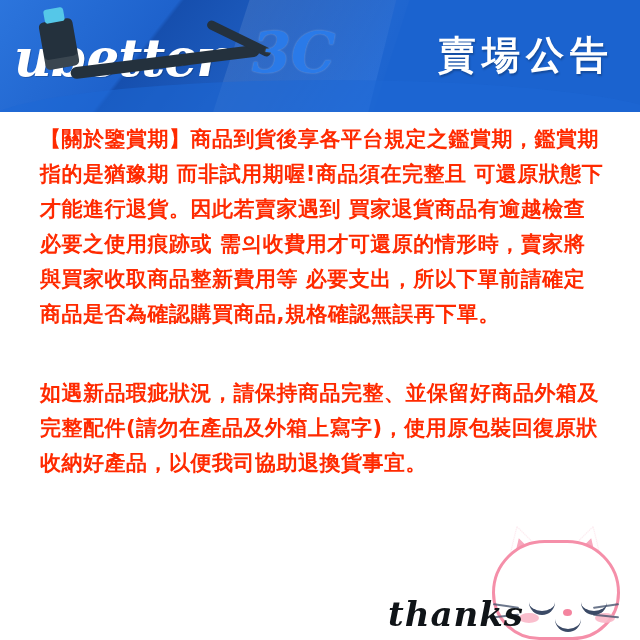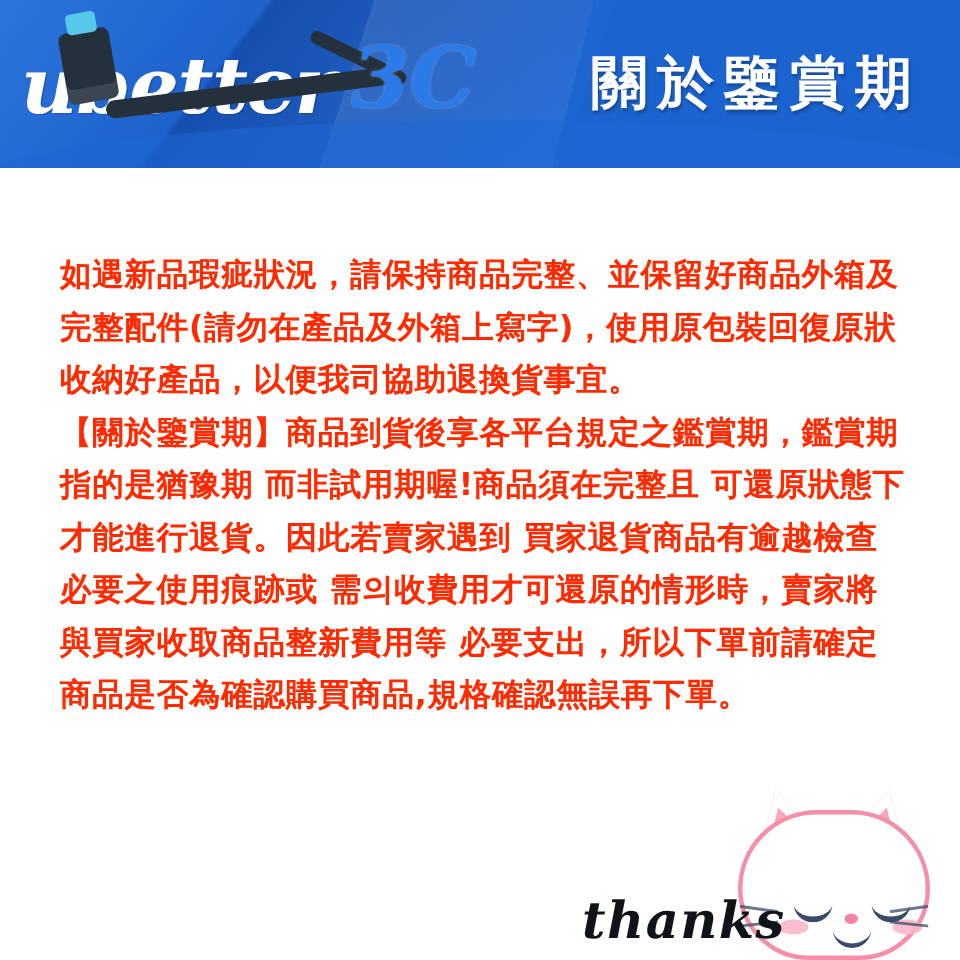--- a/index.html
+++ b/index.html
@@ -75,21 +75,21 @@
     font-style: italic;
     font-weight: bold;
     font-size: 52px;
     line-height: 1;
     color: #ffffff;
     letter-spacing: -1px;
     text-shadow: 1px 1px 0 rgba(0,0,0,0.18);
   }
   .logo-3c {
     position: absolute;
-    left: 226px;
+    left: 244px;
     top: 8px;
     font-family: "DejaVu Serif", serif;
     font-style: italic;
     font-weight: bold;
     font-size: 56px;
     line-height: 1;
     color: #2a7ae8;
     text-shadow: 0 0 2px rgba(255,255,255,0.35);
   }
   
@@ -279,26 +279,26 @@
     <div class="banner-wave"></div>
 
     <div class="logo-wrap">
       <div class="logo-text">ubetter</div>
       <div class="plug"></div>
       <div class="cable"></div>
       <div class="cable2"></div>
       <div class="logo-3c">3C</div>
     </div>
 
-    <div class="banner-title">關於鑒賞期</div>
+    <div class="banner-title">賣場公告</div>
   </div>
 
   <div class="content">
+    <div class="para block1">【關於鑒賞期】商品到貨後享各平台規定之鑑賞期，鑑賞期指的是猶豫期 而非試用期喔!商品須在完整且 可還原狀態下才能進行退貨。因此若賣家遇到 買家退貨商品有逾越檢查必要之使用痕跡或 需의收費用才可還原的情形時，賣家將與買家收取商品整新費用等 必要支出，所以下單前請確定商品是否為確認購買商品,規格確認無誤再下單。</div>
     <div class="para block2">如遇新品瑕疵狀況，請保持商品完整、並保留好商品外箱及完整配件(請勿在產品及外箱上寫字)，使用原包裝回復原狀收納好產品，以便我司協助退換貨事宜。</div>
-    <div class="para block1">【關於鑒賞期】商品到貨後享各平台規定之鑑賞期，鑑賞期指的是猶豫期 而非試用期喔!商品須在完整且 可還原狀態下才能進行退貨。因此若賣家遇到 買家退貨商品有逾越檢查必要之使用痕跡或 需의收費用才可還原的情形時，賣家將與買家收取商品整新費用等 必要支出，所以下單前請確定商品是否為確認購買商品,規格確認無誤再下單。</div>
   </div>
 
   <div class="cat">
     <div class="cat-ear l"></div>
     <div class="cat-ear r"></div>
     <div class="cat-ear-in l"></div>
     <div class="cat-ear-in r"></div>
     <div class="cat-head">
       <div class="cat-eye l"></div>
       <div class="cat-eye r"></div>

